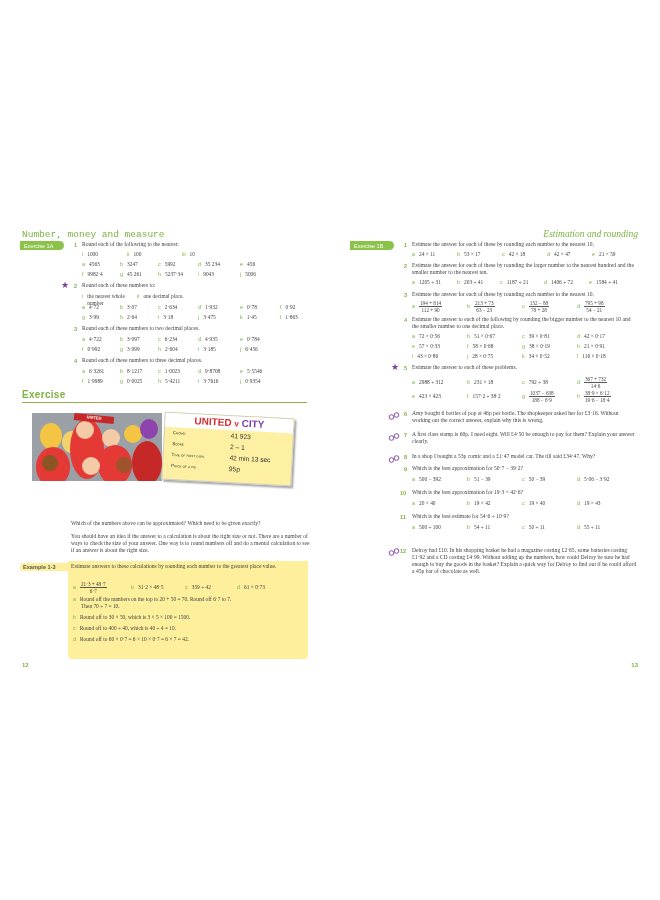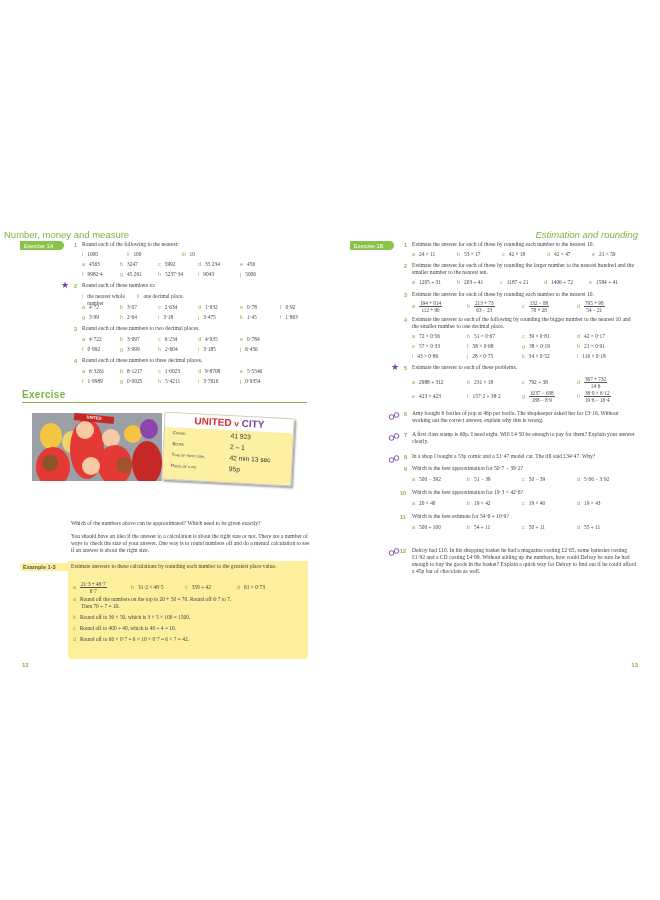--- a/index.html
+++ b/index.html
@@ -5,22 +5,22 @@
   * { box-sizing: border-box; margin: 0; padding: 0; }
   html, body { width: 660px; height: 900px; background: #ffffff; overflow: hidden; }
   body { font-family: "Liberation Serif", serif; color: #333; position: relative; }
 
   .spread { position: absolute; left: 0; top: 225px; width: 660px; height: 450px; }
   .page { position: absolute; top: 0; width: 330px; height: 450px; }
   .page-left { left: 0; }
   .page-right { left: 330px; }
 
   .running-head { position: absolute; top: 4px; font-family: "Liberation Sans", sans-serif; font-size: 9.5px; color: #7cb342; }
-  .page-left .running-head { left: 4px; }
-  .page-right .running-head { right: 22px; font-style: italic; }
+  .page-left .running-head { left: 22px; font-family: Liberation Mono, monospace; }
+  .page-right .running-head { right: 22px; font-style: italic; font-family: Liberation Serif, serif; }
 
   .ex-badge { position: absolute; background: #8bc34a; color: #fff; font-family: "Liberation Sans", sans-serif; font-size: 5.5px; padding: 1.5px 4px; border-radius: 0 6px 6px 0; width: 44px; height: 9px; line-height: 6px; }
 
   .q { position: absolute; font-size: 5.6px; line-height: 7px; color: #444; }
   .qnum { position: absolute; font-family: "Liberation Sans", sans-serif; font-size: 5.6px; color: #7cb342; font-weight: bold; }
   .row { position: absolute; font-size: 5.4px; line-height: 7px; color: #444; display: flex; }
   .cell { display: inline-flex; gap: 4px; }
   .lbl { color: #7cb342; font-family: "Liberation Sans", sans-serif; }
   .frac { display: inline-flex; flex-direction: column; align-items: center; font-size: 5.2px; line-height: 6px; }
   .frac .top { border-bottom: 0.6px solid #555; padding: 0 1px; }

